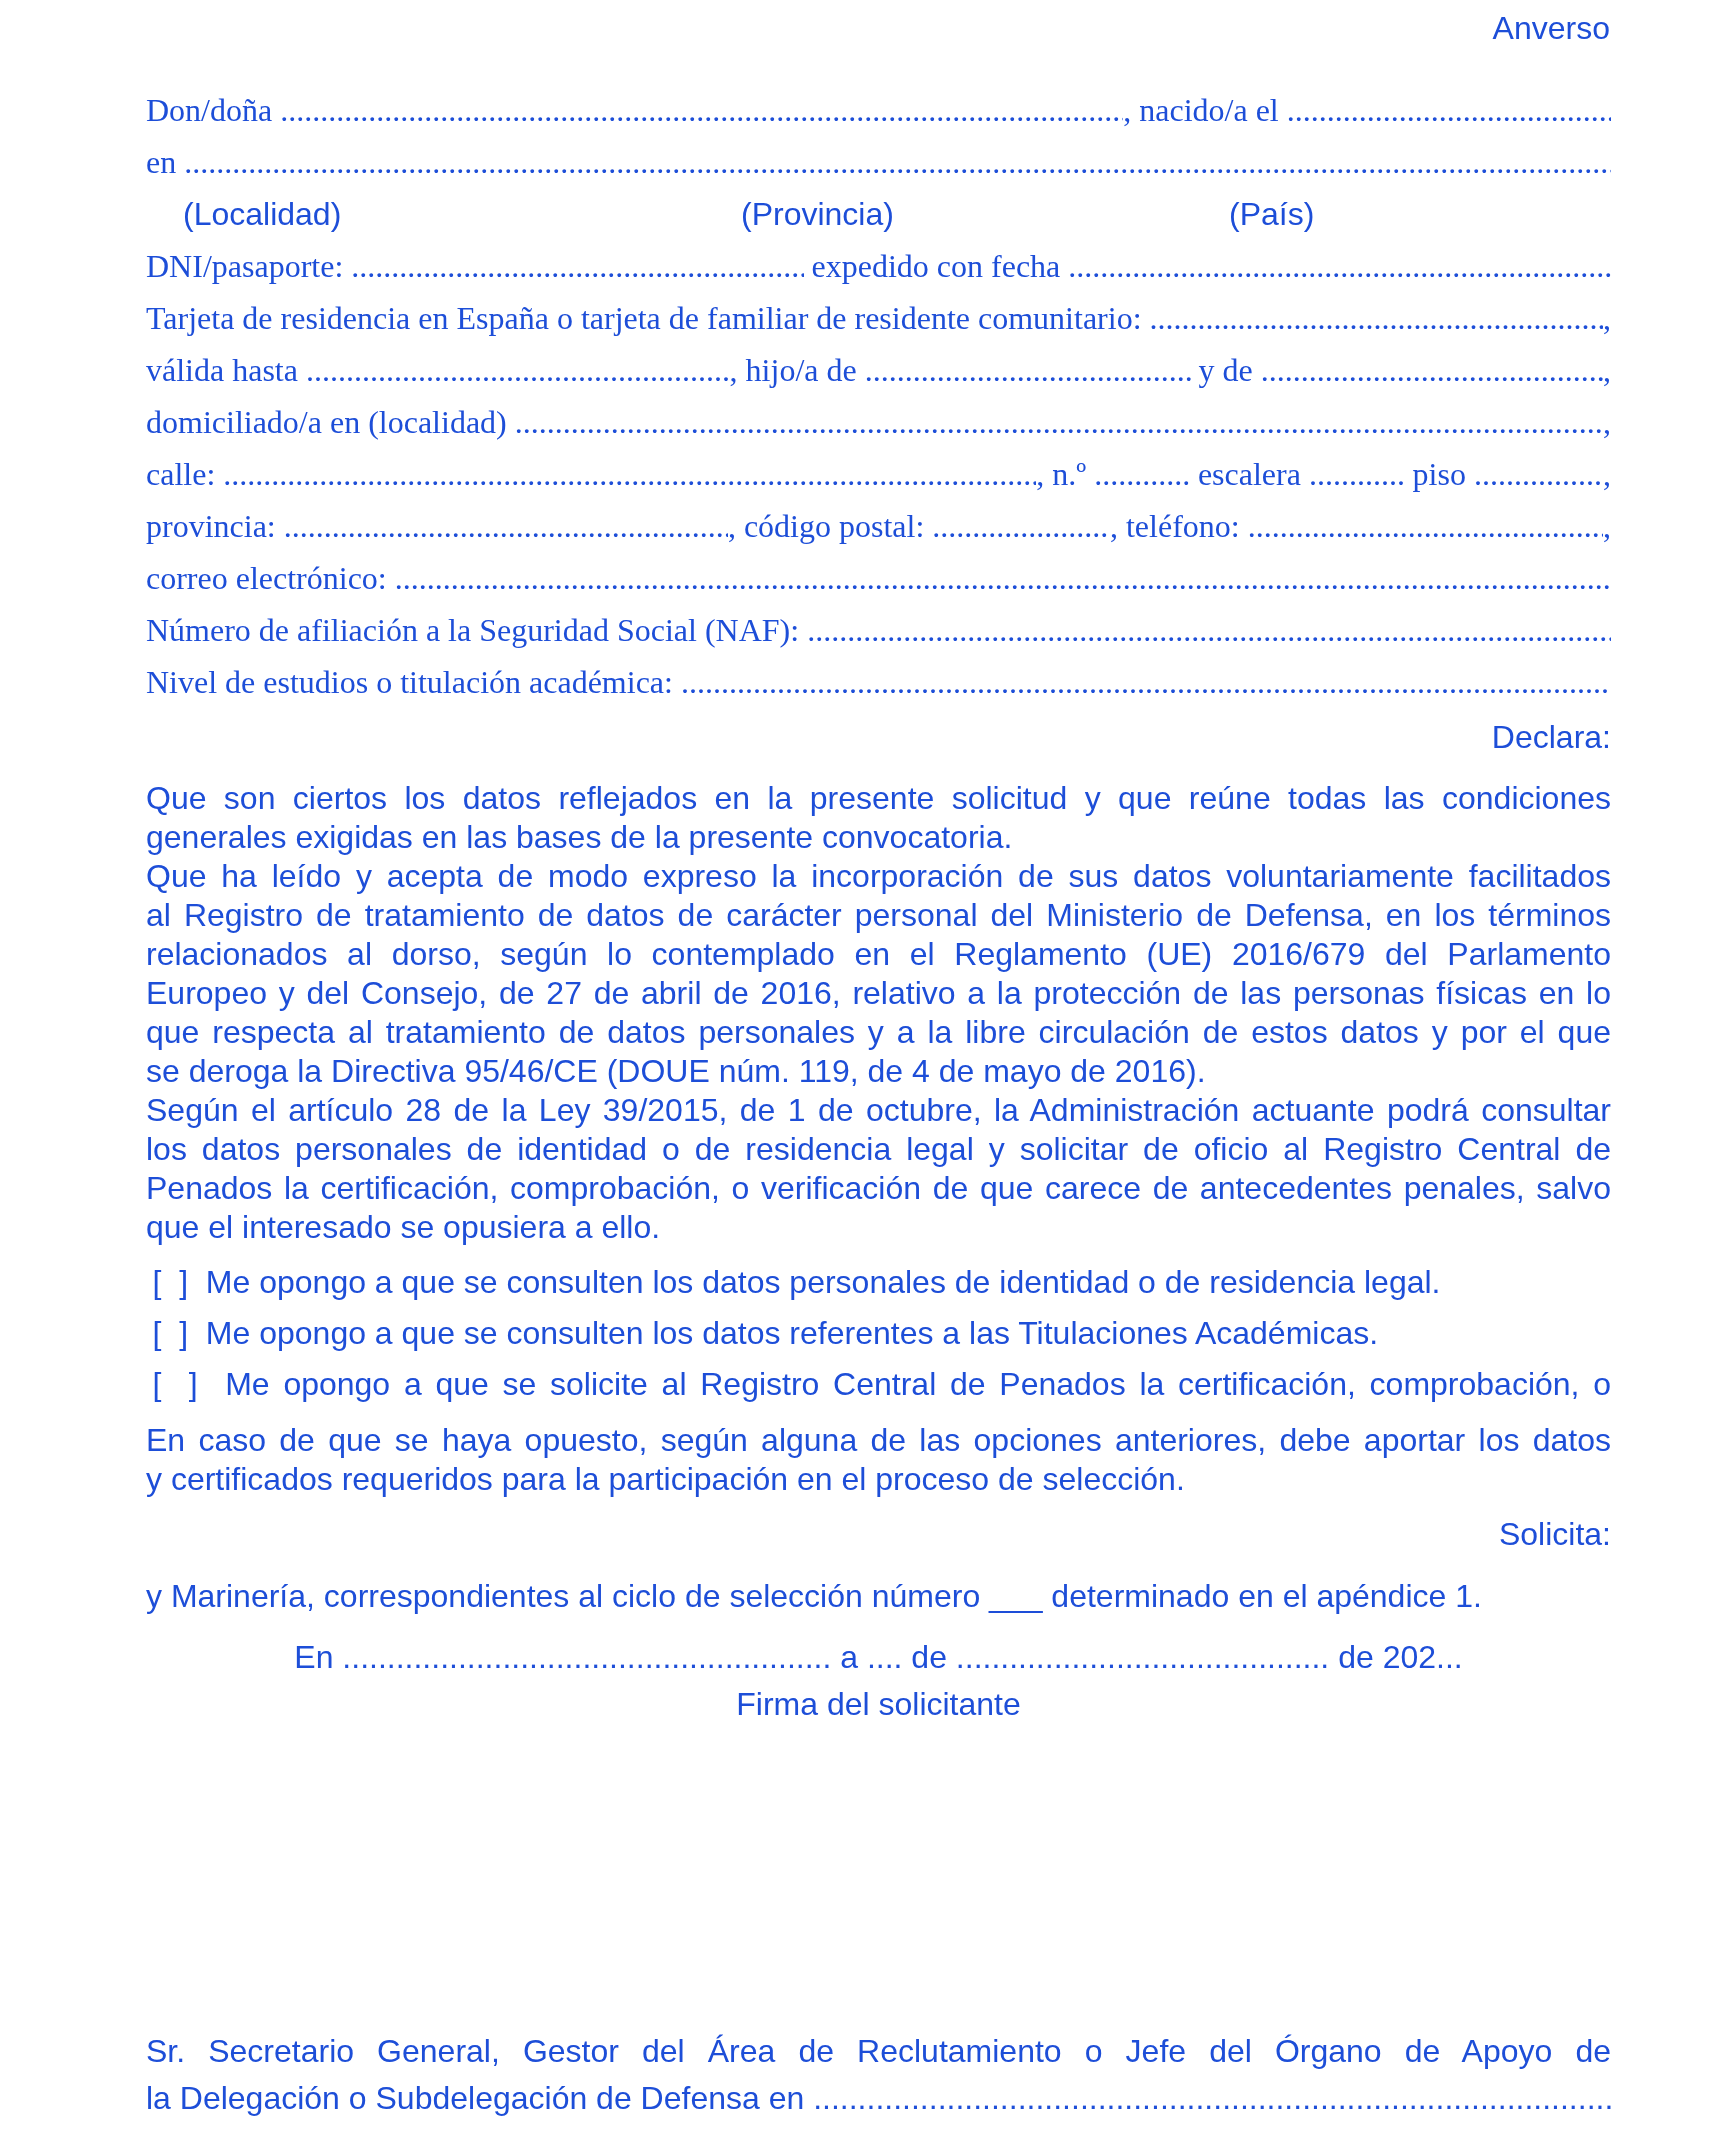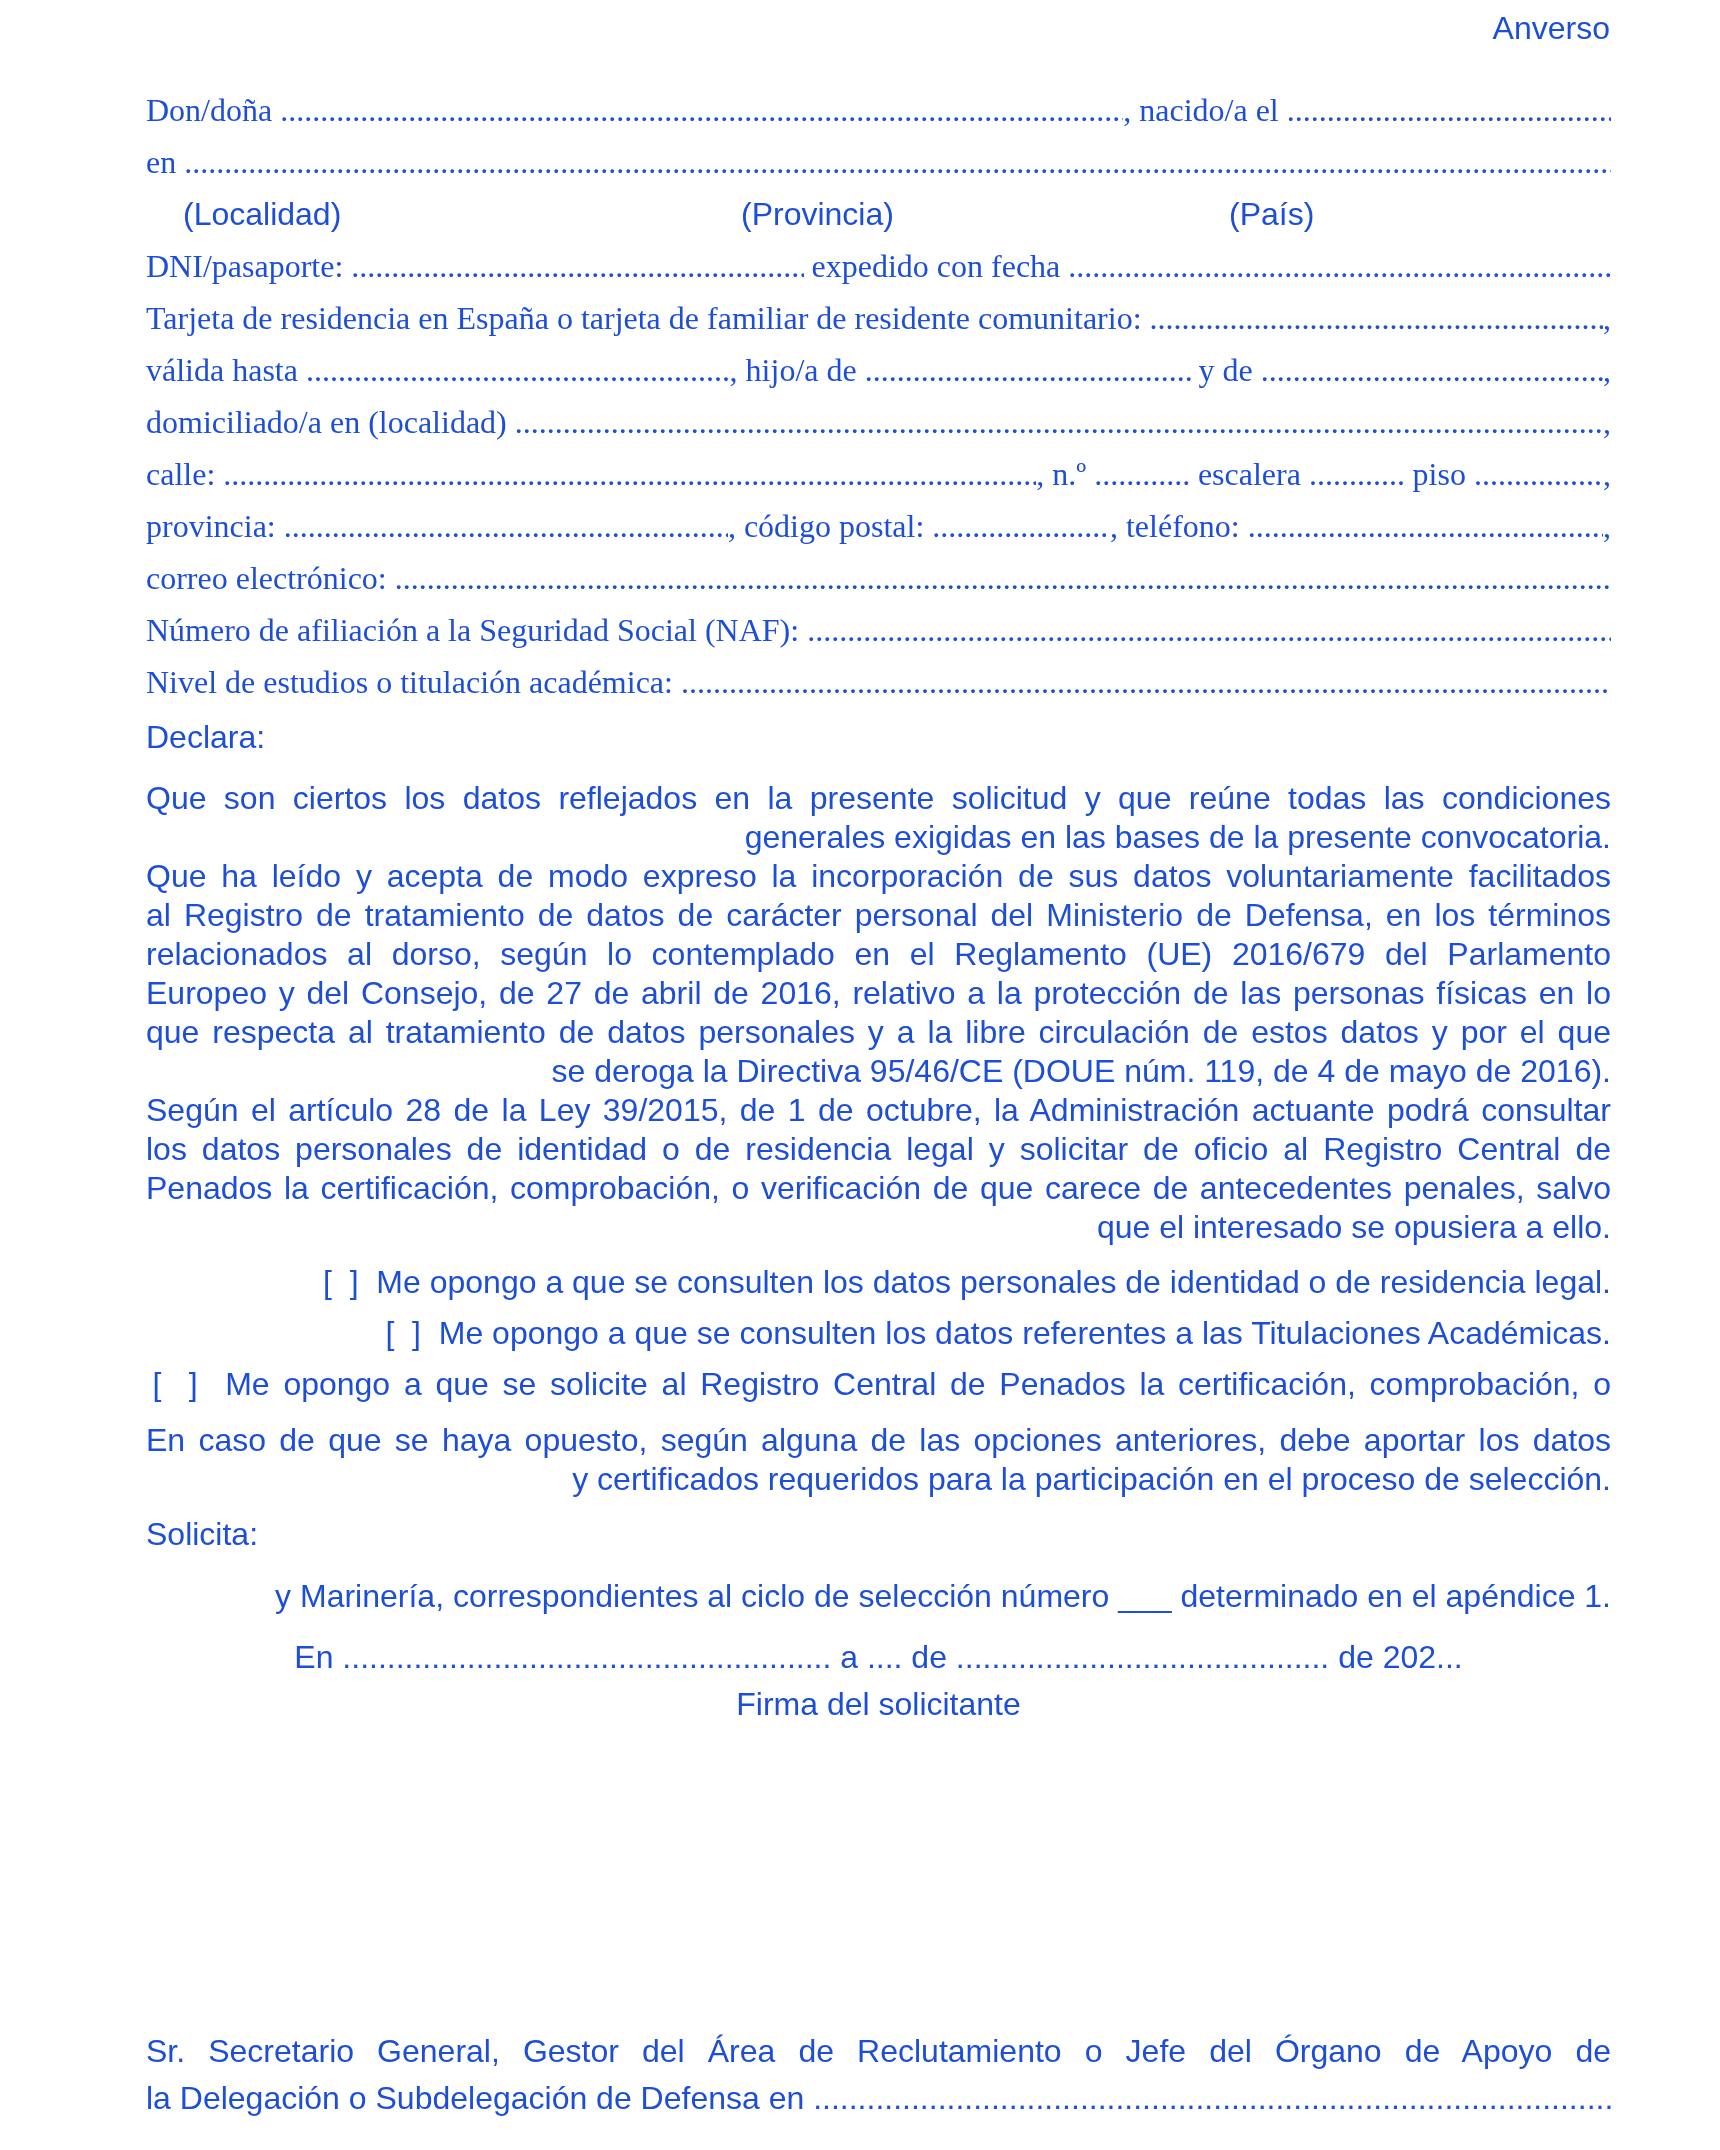--- a/index.html
+++ b/index.html
@@ -62,25 +62,26 @@
     white-space: pre;
   }
   .loc-row span:nth-child(1) { left: 37px; }
   .loc-row span:nth-child(2) { left: 577px; margin-left: 18px; }
   .loc-row span:nth-child(3) { left: 1083px; }
   
   .heading {
     line-height: 40px;
     margin-top: 14.6px;
     margin-bottom: 22.7px;
+    text-align: right;
   }
   
   .pline {
     line-height: 39px;
-    text-align: right;
+    text-align: left;
     white-space: normal;
   }
   .stretch {
     text-align: justify;
     text-align-last: justify;
   }
   .cbx { padding-left: 6.5px; }
   .cbx .pline { text-indent: 0; margin-top: 12px; }
   #checkbox-block { margin-top: 16px; }
   #note-para { margin-top: 17px; }

